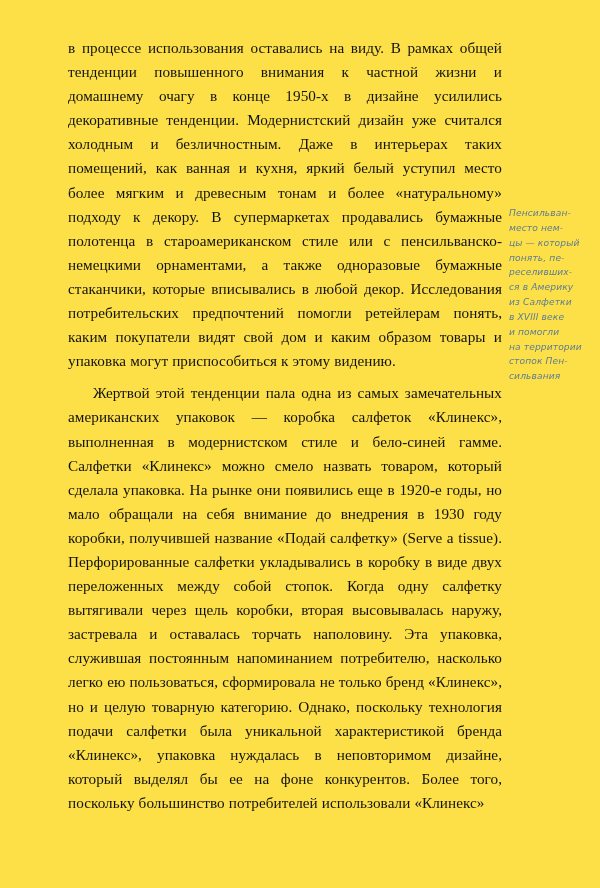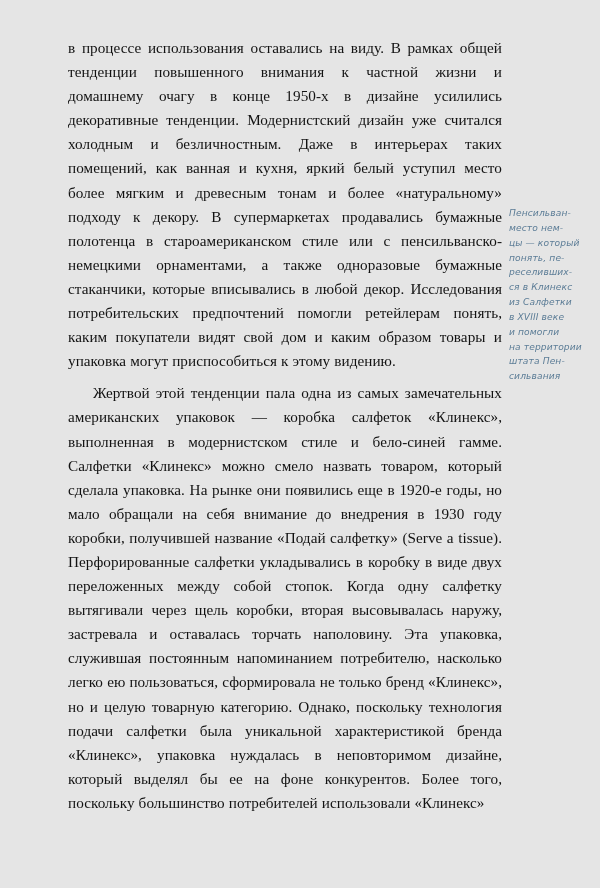--- a/index.html
+++ b/index.html
@@ -9,21 +9,21 @@
   }
   body {
     font-family: "Liberation Serif", "DejaVu Serif", serif;
     color: #111111;
     -webkit-font-smoothing: antialiased;
   }
   .page {
     position: relative;
     width: 600px;
     height: 888px;
-    background: #e5e5e5;
+    background: #fde047;
     overflow: hidden;
     box-sizing: border-box;
   }
   .text-column {
     position: absolute;
     left: 68px;
     top: 36px;
     width: 434px;
   }
   .para {
@@ -82,23 +82,23 @@
     <p class="para">в процессе использования оставались на виду. В рамках общей тенденции повышенного внимания к частной жизни и домашнему очагу в конце 1950-х в дизайне усилились декоративные тенденции. Модернистский дизайн уже считался холодным и безличностным. Даже в интерьерах таких помещений, как ванная и кухня, яркий белый уступил место более мягким и древесным тонам и более «натуральному» подходу к декору. В супермаркетах продавались бумажные полотенца в староамериканском стиле или с пенсильванско-немецкими орнаментами, а также одноразовые бумажные стаканчики, которые вписывались в любой декор. Исследования потребительских предпочтений помогли ретейлерам понять, каким покупатели видят свой дом и каким образом товары и упаковка могут приспособиться к этому видению.</p>
     <p class="para indent">Жертвой этой тенденции пала одна из самых замечательных американских упаковок — коробка салфеток «Клинекс», выполненная в модернистском стиле и бело-синей гамме. Салфетки «Клинекс» можно смело назвать товаром, который сделала упаковка. На рынке они появились еще в 1920-е годы, но мало обращали на себя внимание до внедрения в 1930 году коробки, получившей название «Подай салфетку» (Serve a tissue). Перфорированные салфетки укладывались в коробку в виде двух переложенных между собой стопок. Когда одну салфетку вытягивали через щель коробки, вторая высовывалась наружу, застревала и оставалась торчать наполовину. Эта упаковка, служившая постоянным напоминанием потребителю, насколько легко ею пользоваться, сформировала не только бренд «Клинекс», но и целую товарную категорию. Однако, поскольку технология подачи салфетки была уникальной характеристикой бренда «Клинекс», упаковка нуждалась в неповторимом дизайне, который выделял бы ее на фоне конкурентов. Более того, поскольку большинство потребителей использовали «Клинекс»</p>
   </div>
 
   <div class="margin-note">
     <span class="note-line">Пенсильван-</span>
     <span class="note-line">место нем-</span>
     <span class="note-line">цы — который</span>
     <span class="note-line">понять, пе-</span>
     <span class="note-line">реселивших-</span>
-    <span class="note-line">ся в Клинекс</span>
+    <span class="note-line">ся в Америку</span>
     <span class="note-line">из Салфетки</span>
     <span class="note-line">в XVIII веке</span>
     <span class="note-line">и помогли</span>
     <span class="note-line">на территории</span>
-    <span class="note-line">штата Пен-</span>
+    <span class="note-line">стопок Пен-</span>
     <span class="note-line">сильвания</span>
   </div>
 
 
 </div>
 
 </body></html>

